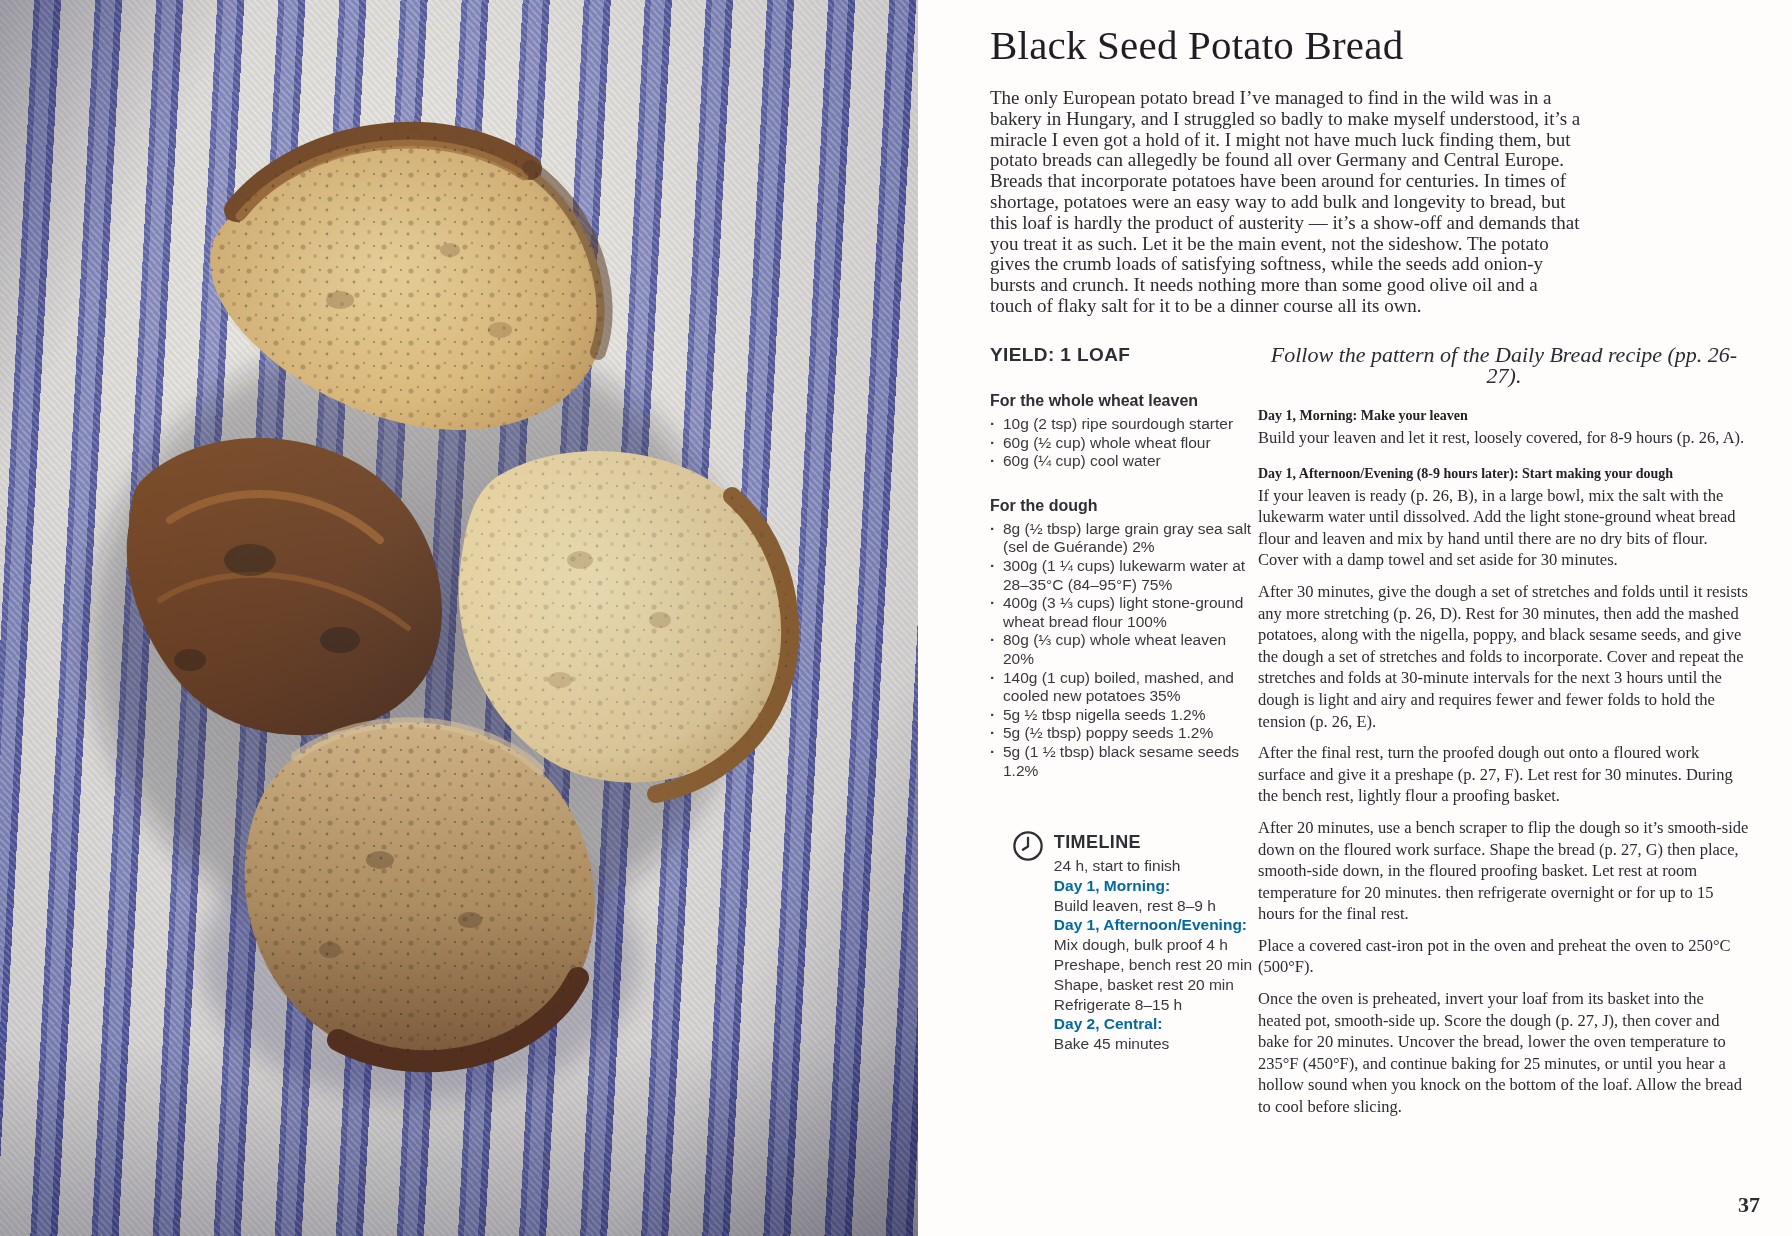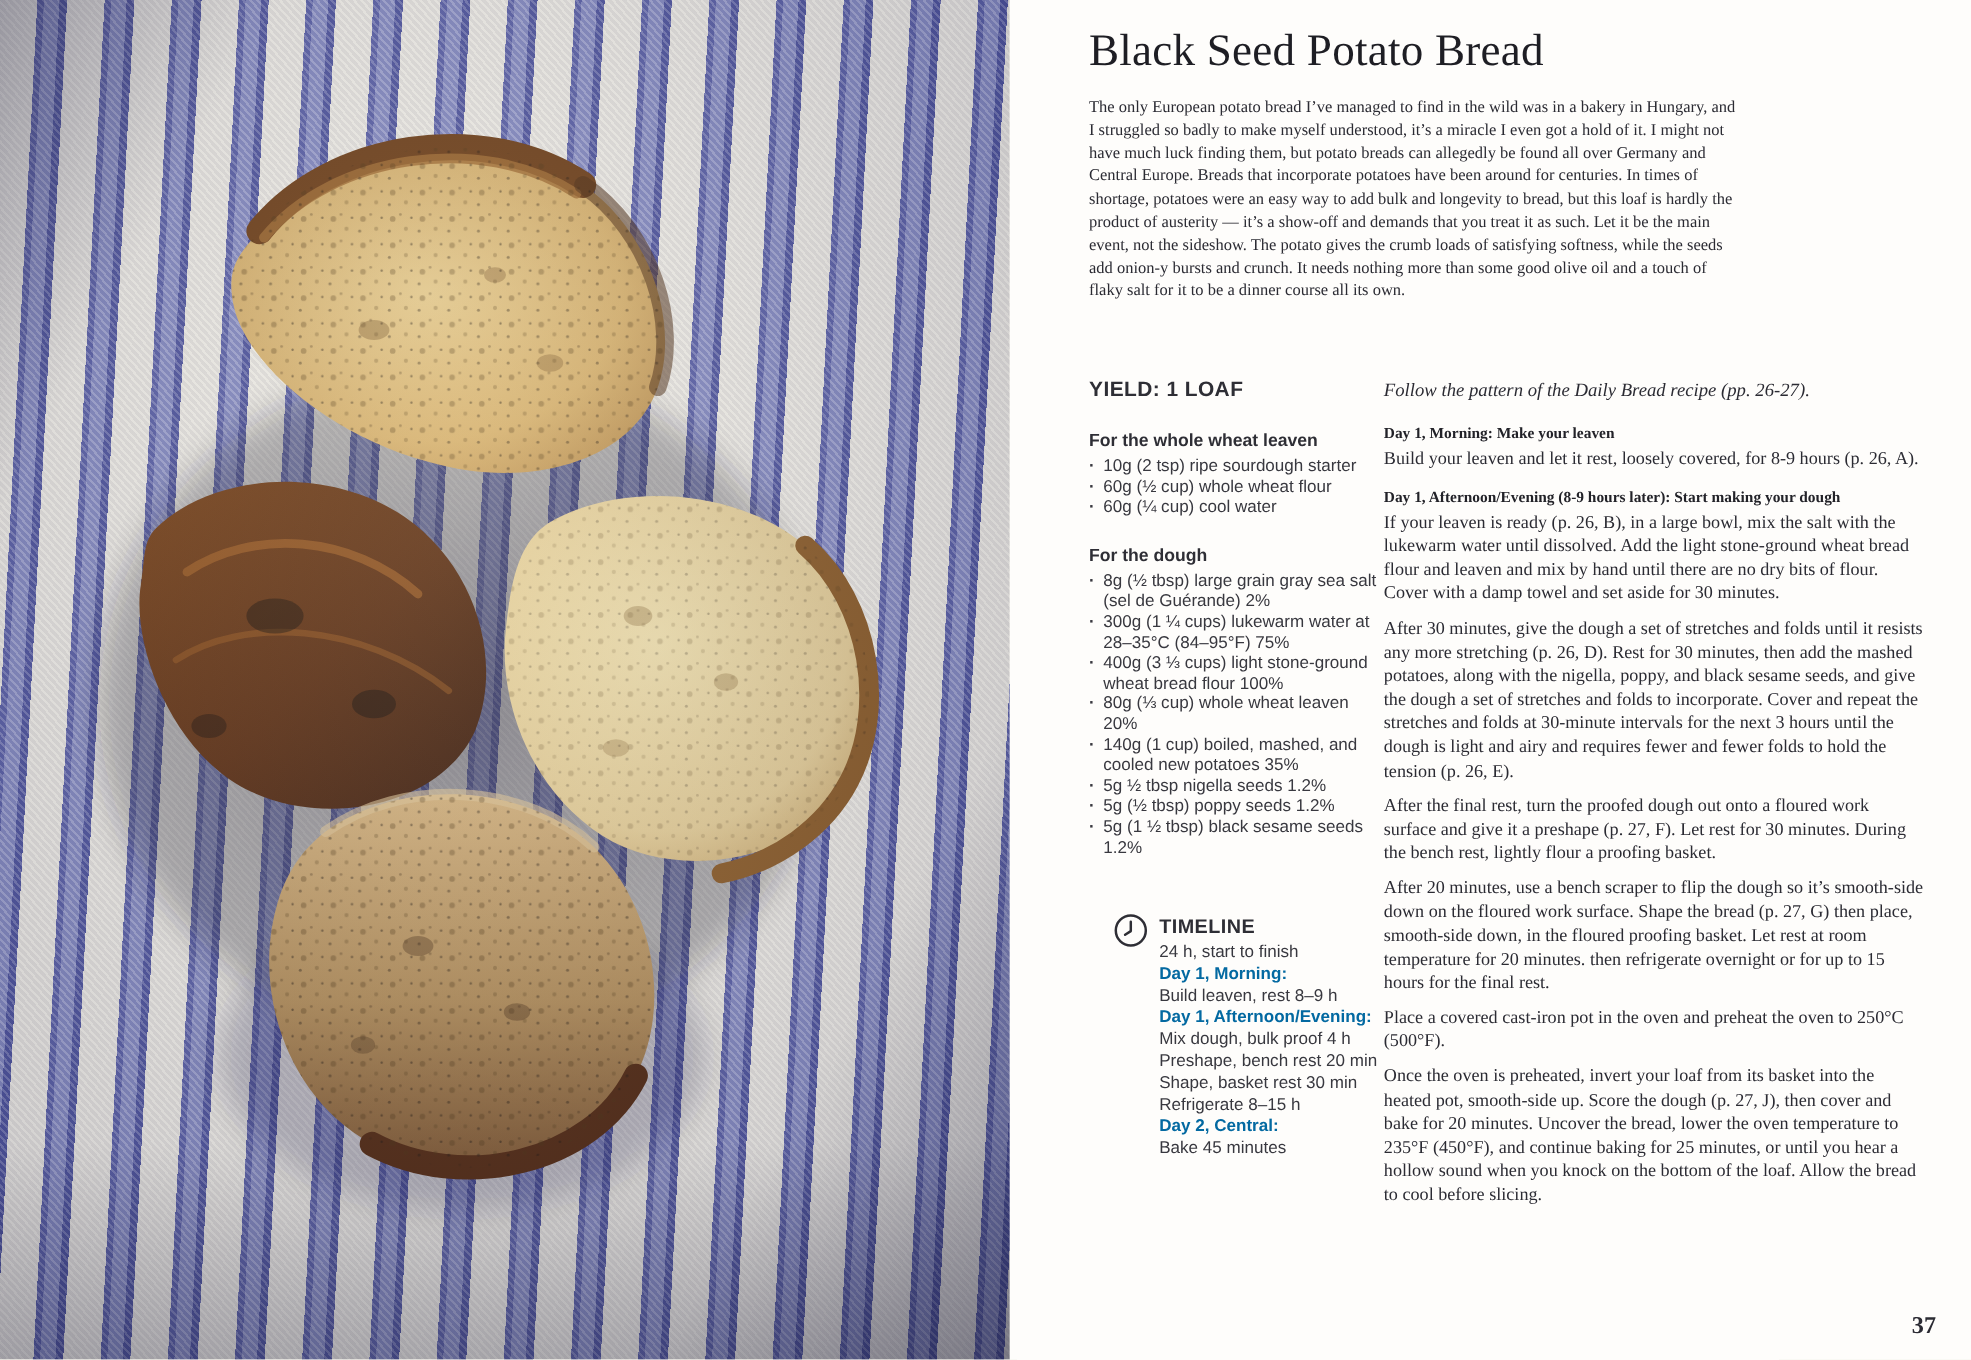--- a/index.html
+++ b/index.html
@@ -27,40 +27,40 @@
   }
   
   .page{position:absolute;left:918px;top:0;width:874px;height:1236px;background:#fefdfb;}
   .title{
     position:absolute;left:72px;top:22px;margin:0;width:700px;
     font-family:"Liberation Serif",serif;font-weight:400;font-size:41px;line-height:46px;
     letter-spacing:.2px;color:#1e1e24;
   }
   .intro{
     position:absolute;left:72px;top:88px;margin:0;width:594px;
-    font-size:15px;line-height:20.8px;color:#2b2b33;
+    font-size:19px;line-height:20.8px;color:#2b2b33;
   }
   
   .col-left{position:absolute;left:72px;top:344px;width:262px;font-family:"Liberation Sans",sans-serif;color:#38383f;}
   .yield{font-weight:700;font-size:19px;letter-spacing:.4px;color:#2e2e35;}
   .ing-group{margin-top:26px;}
   .ing-head{font-weight:700;font-size:16px;margin-bottom:5px;color:#2e2e35;}
   .ing-list{list-style:none;margin:0;padding:0;}
   .ing-list li{
     position:relative;padding-left:13px;font-size:15.5px;line-height:18.6px;margin:0;
   }
   .ing-list li::before{content:"·";position:absolute;left:0;top:0;font-weight:700;}
   .timeline{display:flex;margin-top:52px;justify-content:flex-end;}
   .clock{flex:0 0 auto;width:32px;height:32px;margin-right:10px;margin-top:-2px;}
   .tl-head{font-weight:700;font-size:18px;letter-spacing:.4px;color:#2e2e35;margin-bottom:3px;}
   .tl-line{font-size:15.5px;line-height:19.8px;}
   .tl-line.bold{font-weight:700;color:#0369a1;}
   
   .col-right{position:absolute;left:340px;top:344px;width:492px;color:#2b2b33;}
-  .note{font-style:italic;font-size:17px;line-height:21px;margin:0 0 19px 0;}
+  .note{font-style:italic;font-size:22px;line-height:21px;margin:0 0 19px 0;text-align:center;}
   .m-head{font-weight:700;font-size:14px;line-height:21.5px;margin:15px 0 0 0;color:#222228;}
   .m-para{font-size:16.5px;line-height:21.6px;margin:0 0 10px 0;}
   .pagenum{
     position:absolute;right:32px;top:1192px;
     font-family:"Liberation Serif",serif;font-weight:700;font-size:22px;color:#2b2b33;
   }
 </style>
 </head>
 <body>
 
@@ -186,21 +186,21 @@
           <polyline points="17,8.5 17,17.5 11.5,21" fill="none" stroke="#2e2e35" stroke-width="2.4" stroke-linecap="round" stroke-linejoin="round"></polyline>
         </svg>
         <div class="tl-body">
           <div class="tl-head">TIMELINE</div>
           <div class="tl-line">24 h, start to finish</div>
           <div class="tl-line bold">Day 1, Morning:</div>
           <div class="tl-line">Build leaven, rest 8–9 h</div>
           <div class="tl-line bold">Day 1, Afternoon/Evening:</div>
           <div class="tl-line">Mix dough, bulk proof 4 h</div>
           <div class="tl-line">Preshape, bench rest 20 min</div>
-          <div class="tl-line">Shape, basket rest 30 min</div>
+          <div class="tl-line">Shape, basket rest 20 min</div>
           <div class="tl-line">Refrigerate 8–15 h</div>
           <div class="tl-line bold">Day 2, Central:</div>
           <div class="tl-line">Bake 45 minutes</div>
         </div>
       </div>
     </div>
 
     <div class="col-right">
       <p class="note">Follow the pattern of the Daily Bread recipe (pp. 26-27).</p>
 

